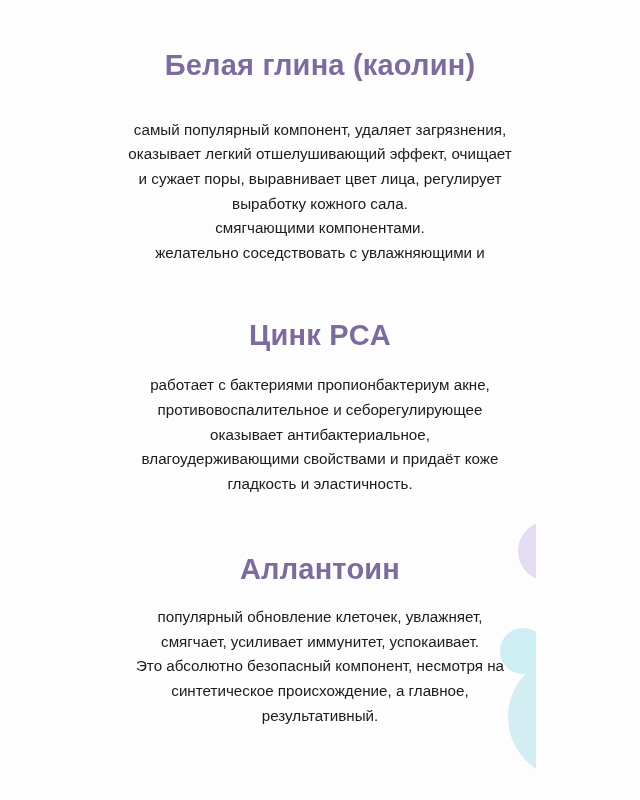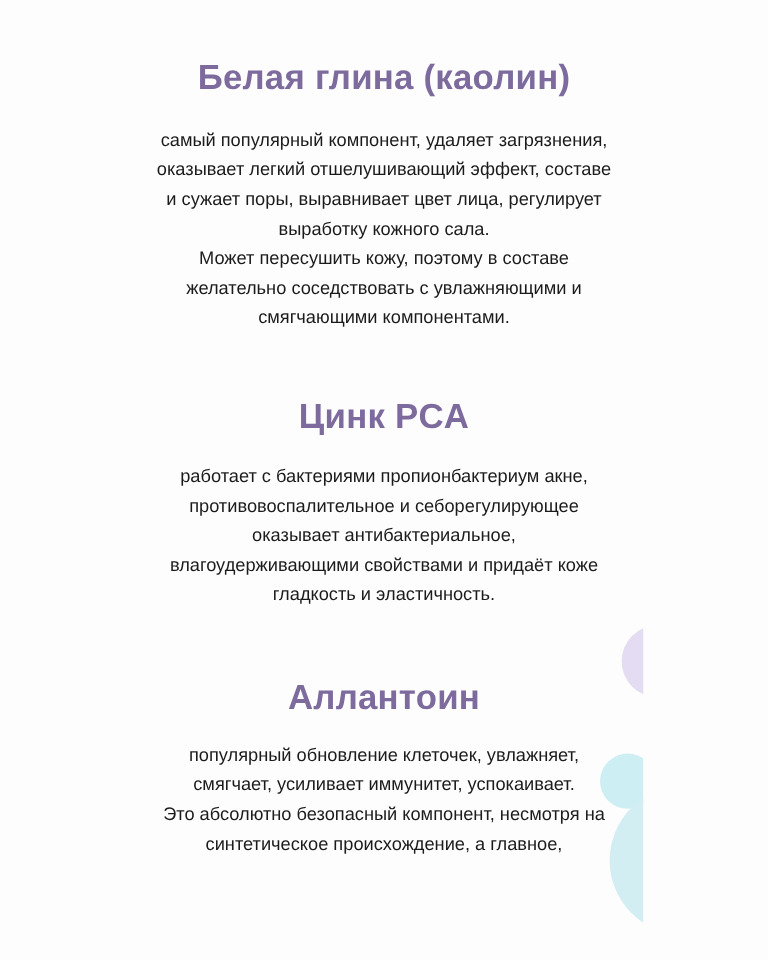--- a/index.html
+++ b/index.html
@@ -87,21 +87,21 @@
   .section-body {
     color: #1b1b1b;
     font-size: 15.2px;
     line-height: 24.6px;
     margin: 0;
     text-align: center;
   }
 
   
   #section-kaolin { padding-top: 50px; }
-  #section-kaolin .section-body { margin-top: 24px; }
+  #section-kaolin .section-body { margin-top: 36px; }
 
   #section-zinc { padding-top: 55px; }
   #section-zinc .section-body { margin-top: 21px; }
 
   #section-allantoin { padding-top: 58px; }
   #section-allantoin .section-body { margin-top: 19px; }
 
   .body-line { display: block; }
 </style>
 </head>
@@ -115,26 +115,25 @@
     <div class="circle circle-blue-small"></div>
     <div class="circle circle-blue-large"></div>
   </div>
 
   <div class="content">
 
     <section class="section" id="section-kaolin">
       <h2 class="section-heading">Белая глина (каолин)</h2>
       <p class="section-body">
         <span class="body-line">самый популярный компонент, удаляет загрязнения,</span>
-        <span class="body-line">оказывает легкий отшелушивающий эффект, составе</span>
+        <span class="body-line">оказывает легкий отшелушивающий эффект, очищает</span>
         <span class="body-line">и сужает поры, выравнивает цвет лица, регулирует</span>
         <span class="body-line">выработку кожного сала.</span>
-        <span class="body-line">Может пересушить кожу, поэтому в составе</span>
+        <span class="body-line">смягчающими компонентами.</span>
         <span class="body-line">желательно соседствовать с увлажняющими и</span>
-        <span class="body-line">смягчающими компонентами.</span>
       </p>
     </section>
 
     <section class="section" id="section-zinc">
       <h2 class="section-heading">Цинк PCA</h2>
       <p class="section-body">
         <span class="body-line">работает с бактериями пропионбактериум акне,</span>
         <span class="body-line">противовоспалительное и себорегулирующее</span>
         <span class="body-line">оказывает антибактериальное,</span>
         <span class="body-line">влагоудерживающими свойствами и придаёт коже</span>
@@ -142,17 +141,18 @@
       </p>
     </section>
 
     <section class="section" id="section-allantoin">
       <h2 class="section-heading">Аллантоин</h2>
       <p class="section-body">
         <span class="body-line">популярный обновление клеточек, увлажняет,</span>
         <span class="body-line">смягчает, усиливает иммунитет, успокаивает.</span>
         <span class="body-line">Это абсолютно безопасный компонент, несмотря на</span>
         <span class="body-line">синтетическое происхождение, а главное,</span>
+        <span class="body-line">результативный.</span>
       </p>
     </section>
 
   </div>
 </div>
 
 </body></html>

